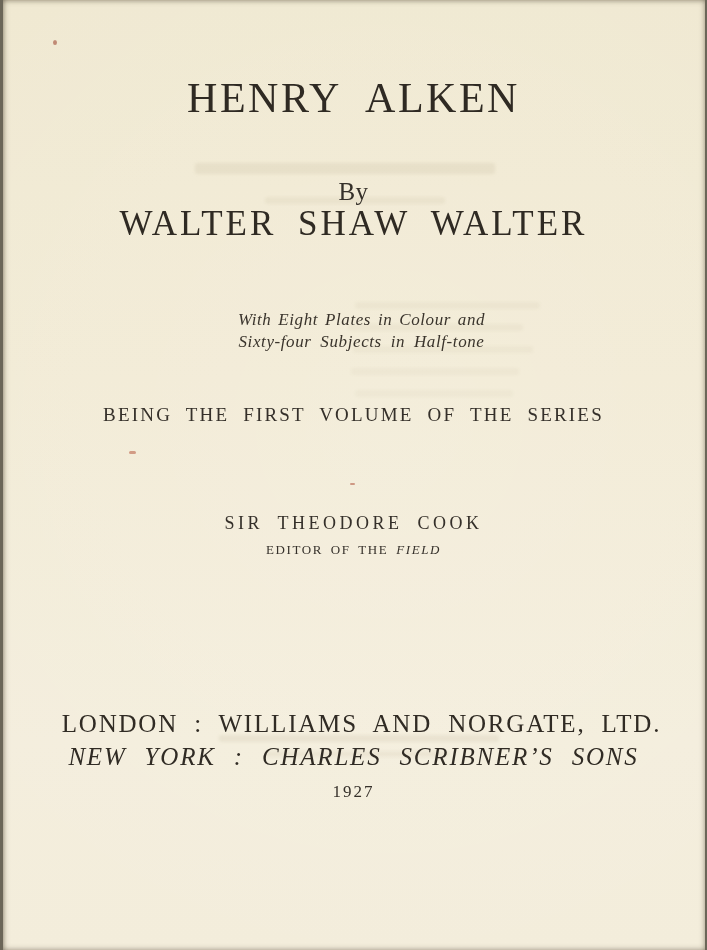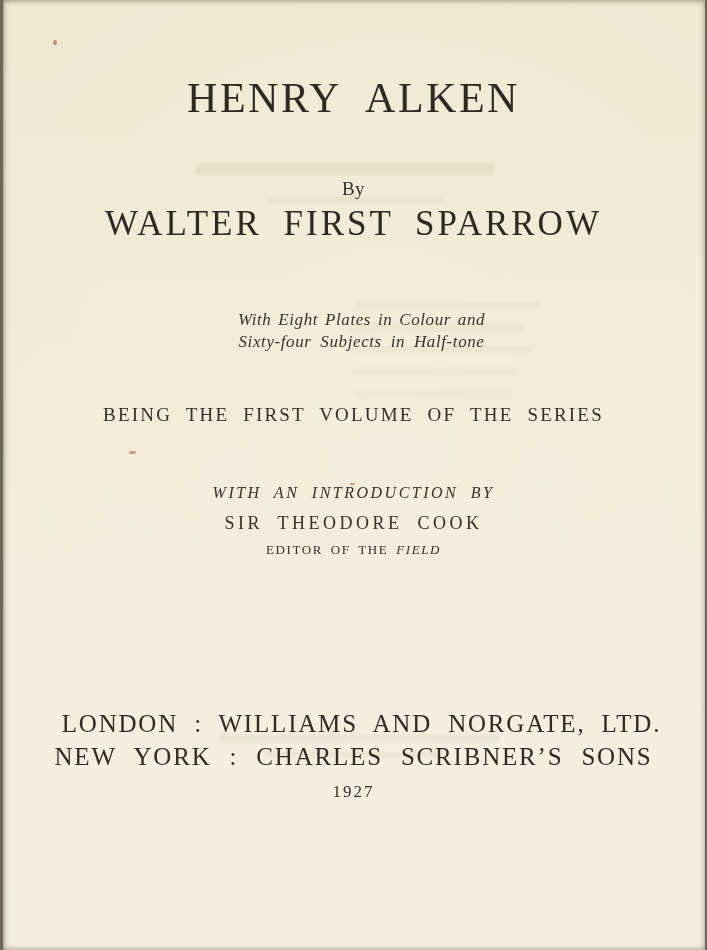--- a/index.html
+++ b/index.html
@@ -35,21 +35,21 @@
   }
   .book-title {
     top: 74px;
     font-size: 42px;
     letter-spacing: 2.5px;
     word-spacing: 14px;
     color: #2f2a23;
   }
   .by-label {
     top: 178px;
-    font-size: 19px;
+    font-size: 25px;
     letter-spacing: 0.5px;
   }
   .author {
     top: 204px;
     font-size: 35px;
     letter-spacing: 3px;
     word-spacing: 10px;
     color: #2f2a23;
   }
   .plates1, .plates2 {
@@ -101,20 +101,21 @@
     word-spacing: 8px;
     color: #302b24;
     padding-left: 16px;
   }
   .imprint2 {
     top: 743px;
     font-size: 25px;
     letter-spacing: 1.8px;
     word-spacing: 10px;
     color: #302b24;
+    font-style: italic;
   }
   .year {
     top: 782px;
     font-size: 17px;
     letter-spacing: 2px;
   }
   
   .ghost {
     position: absolute;
     background: rgba(150, 124, 84, 0.10);
@@ -142,28 +143,27 @@
   <div class="ghost" style="left:262px; top:751px; width:185px; height:6px; opacity:.8;"></div>
 
   <div class="speck" style="left:50px; top:40px; width:4px; height:5px; background:#b06a55; opacity:.75;"></div>
   <div class="speck" style="left:126px; top:451px; width:7px; height:3px; background:#c07058; opacity:.65; border-radius:2px;"></div>
   <div class="speck" style="left:347px; top:483px; width:5px; height:2px; background:#b5604a; opacity:.6; border-radius:2px;"></div>
 
   <div class="line book-title">HENRY ALKEN</div>
 
   <div class="line by-label">By</div>
 
-  <div class="line author">WALTER FIRST SPARROW</div>
+  <div class="line author">WALTER SHAW WALTER</div>
 
   <div class="line plates1">With Eight Plates in Colour and</div>
   <div class="line plates2">Sixty-four Subjects in Half-tone</div>
 
   <div class="line series1">BEING THE FIRST VOLUME OF THE SERIES</div>
 
-  <div class="line intro-label">WITH AN INTRODUCTION BY</div>
   <div class="line intro-name">SIR THEODORE COOK</div>
   <div class="line intro-role"><span>EDITOR OF THE </span><span class="pub">FIELD</span></div>
 
   <div class="line imprint1">LONDON : WILLIAMS AND NORGATE, LTD.</div>
   <div class="line imprint2">NEW YORK : CHARLES SCRIBNER’S SONS</div>
 
   <div class="line year">1927</div>
 
 </div>
 

